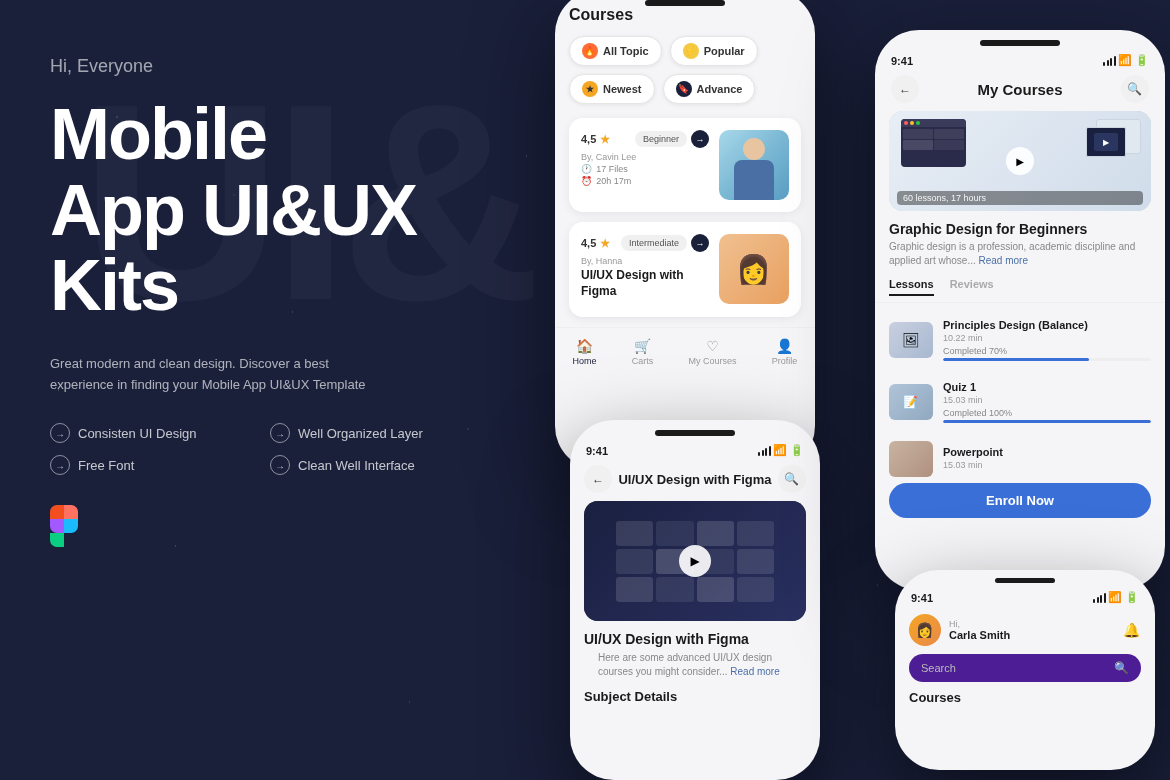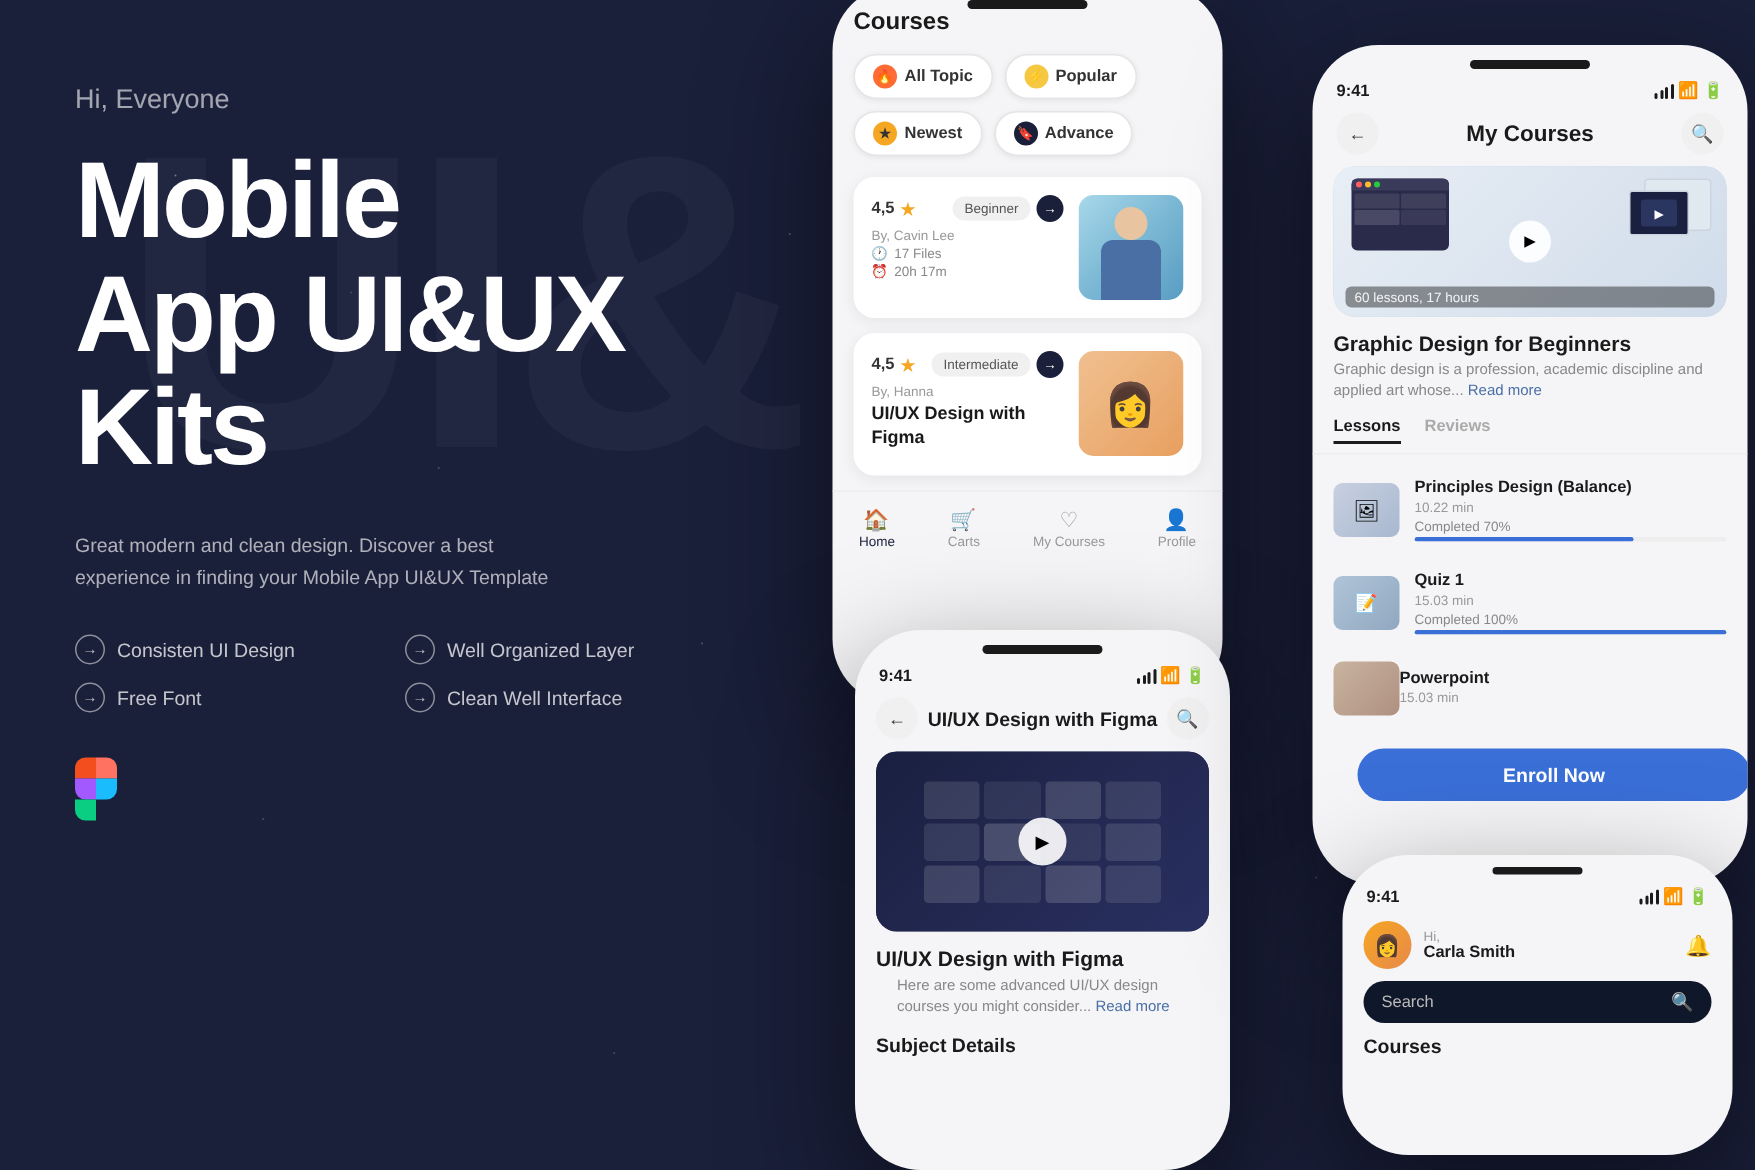--- a/index.html
+++ b/index.html
@@ -656,21 +656,21 @@
     .bell-icon {
       font-size: 14px;
       color: #555;
     }
 
     .phone4-search {
       display: flex;
       align-items: center;
       gap: 6px;
       margin: 0 14px 8px;
-      background: #0f172a;
+      background: #4c1d95;
       border-radius: 20px;
       padding: 7px 12px;
     }
 
     .search-placeholder {
       font-size: 11px;
       color: #bbb;
       flex: 1;
     }
 
@@ -961,28 +961,28 @@
       <div class="lesson-name">Quiz 1</div>
       <div class="lesson-duration">15.03 min</div>
       <div class="progress-text">Completed 100%</div>
       <div class="progress-bar-bg">
         <div class="progress-bar-fill" style="width:100%;background:#3a6fd8;"></div>
       </div>
     </div>
   </div>
 
   <div style="padding: 6px 14px;">
-    <div style="display:flex;align-items:center;gap:0;margin-bottom:6px;">
+    <div style="display:flex;align-items:center;gap:10px;margin-bottom:6px;">
       <div style="width:44px;height:36px;border-radius:6px;background:linear-gradient(135deg,#c8b4a0,#b09080);flex-shrink:0;"></div>
       <div>
         <div class="lesson-name">Powerpoint</div>
         <div class="lesson-duration">15.03 min</div>
       </div>
     </div>
-    <button class="enroll-btn" style="width:100%;margin:16px;">Enroll Now</button>
+    <button class="enroll-btn" style="width:100%;margin:0;">Enroll Now</button>
   </div>
 </div>
 
 <div class="phone-frame phone3">
   <div class="phone-notch"></div>
   <div class="phone-status-bar">
     <span>9:41</span>
     <div class="status-right">
       <div class="signal-bars">
         <div class="signal-bar" style="width:2px;height:4px;"></div>

